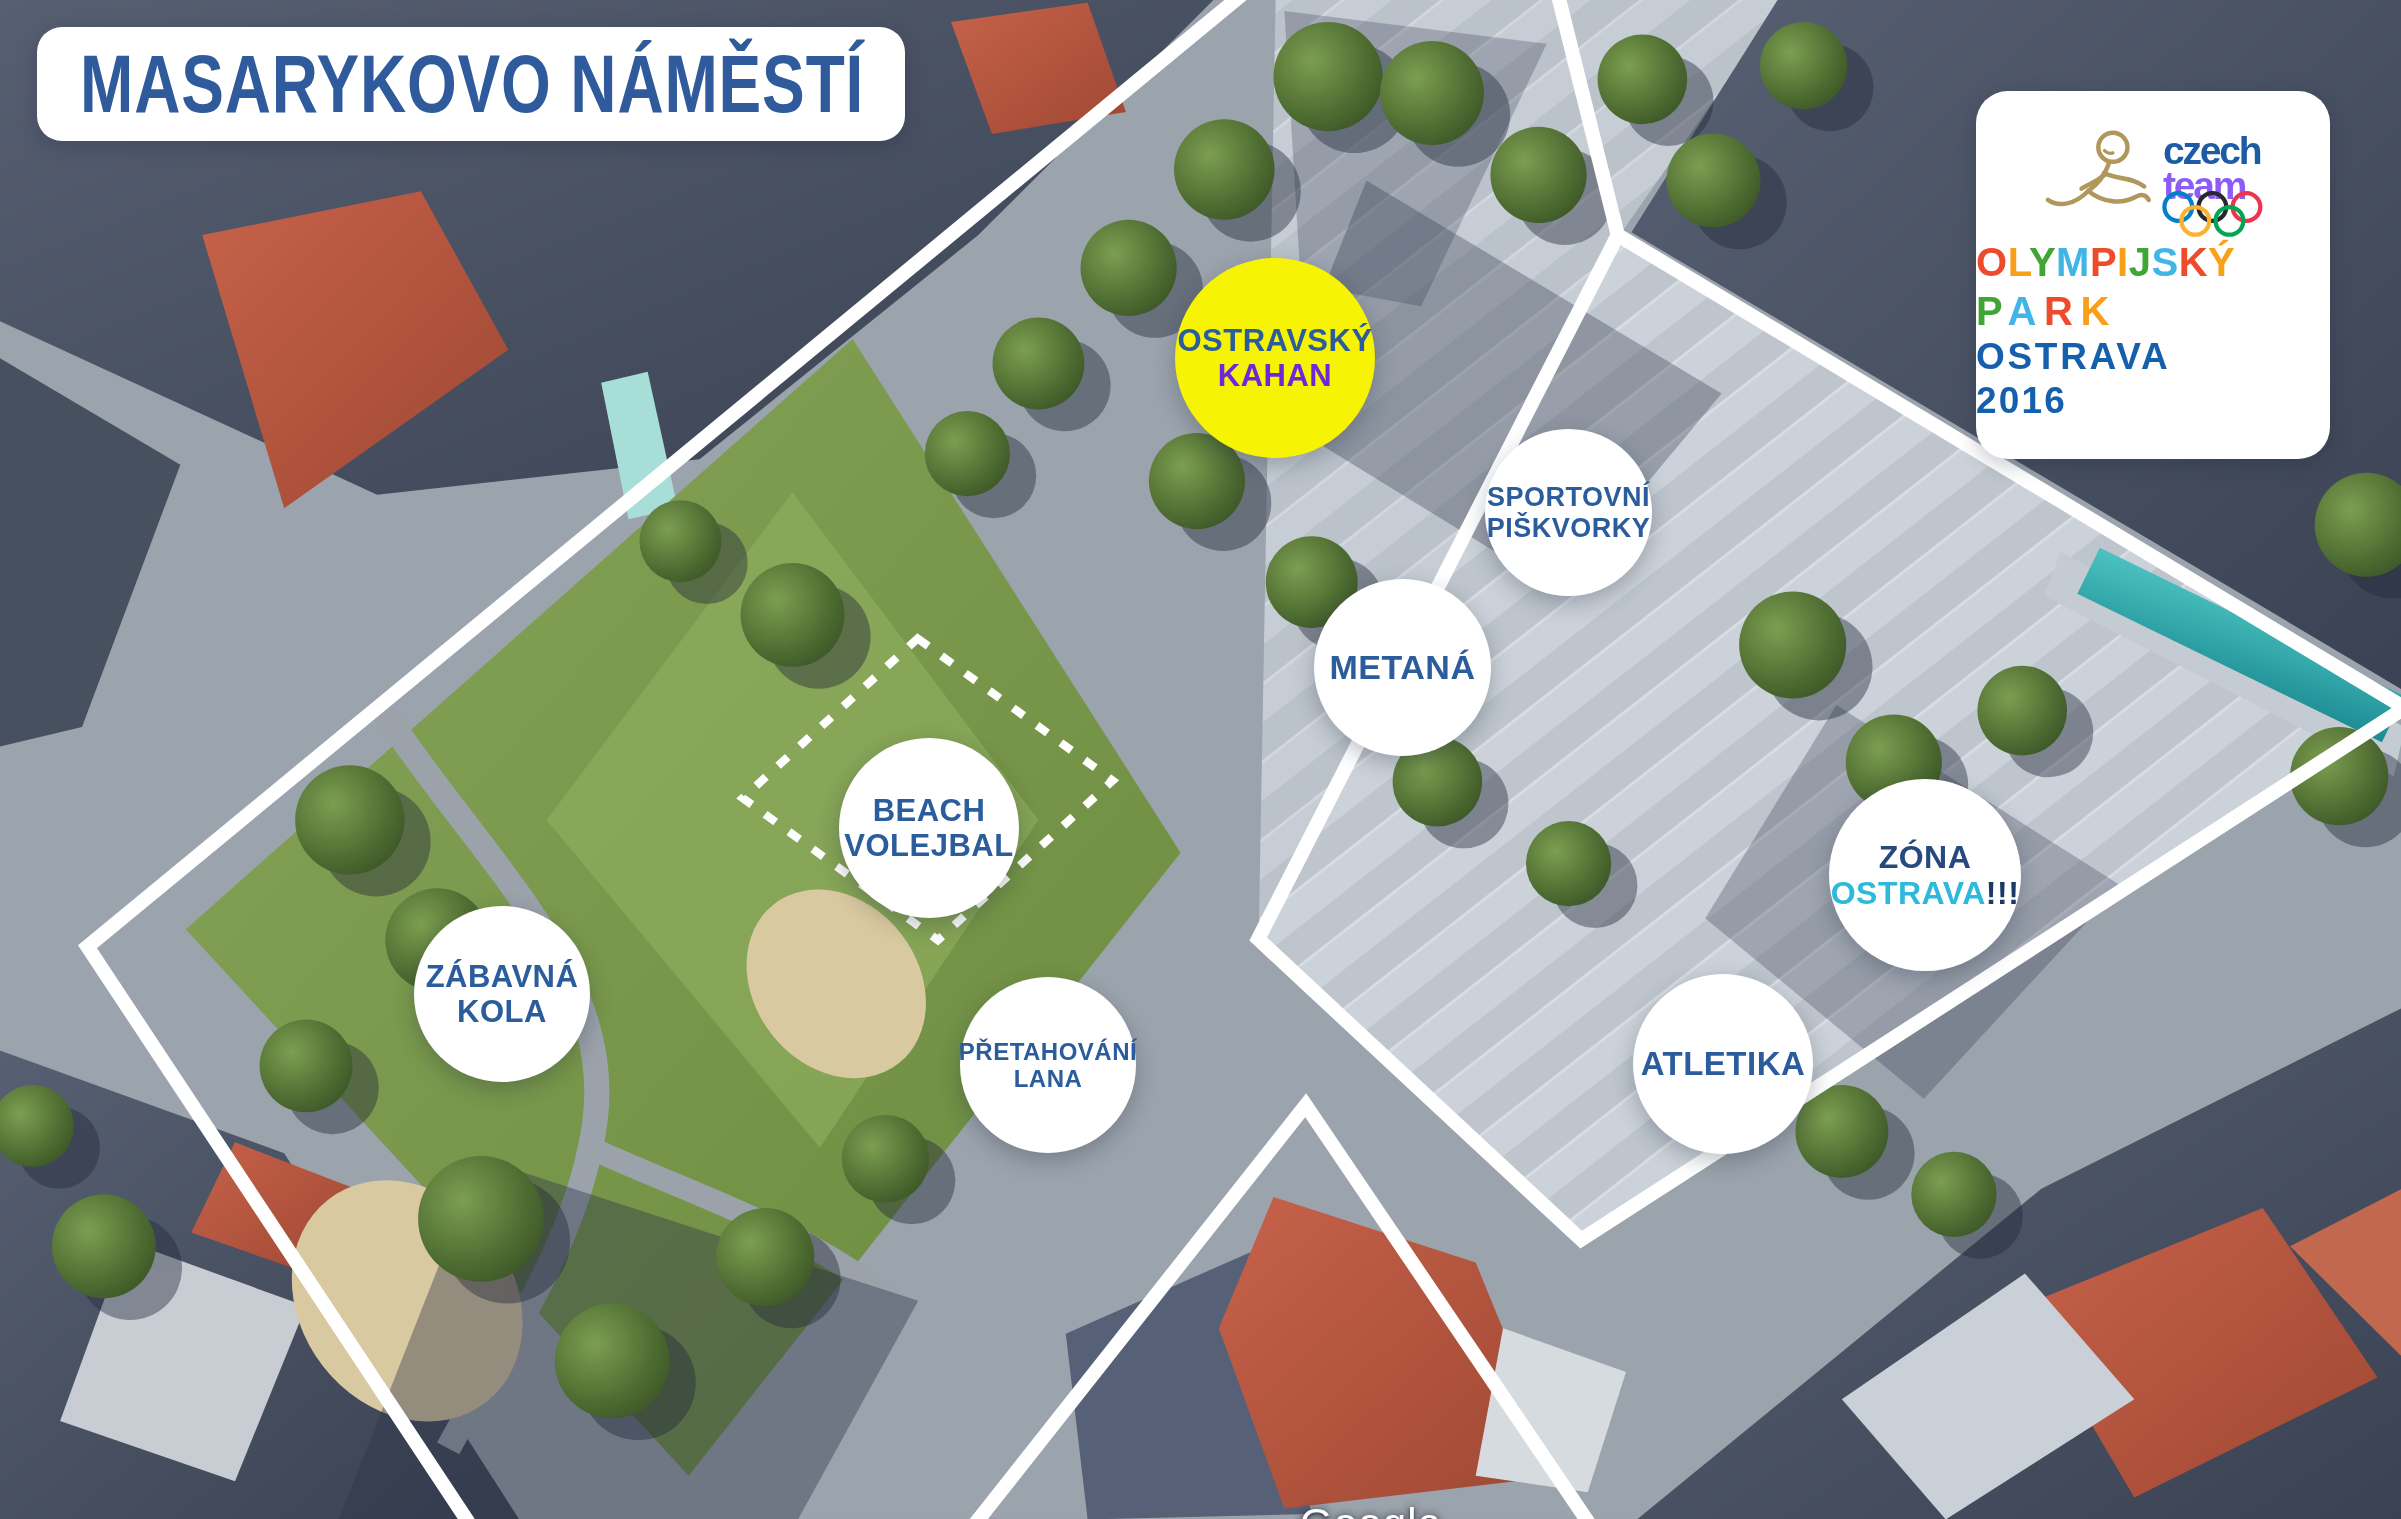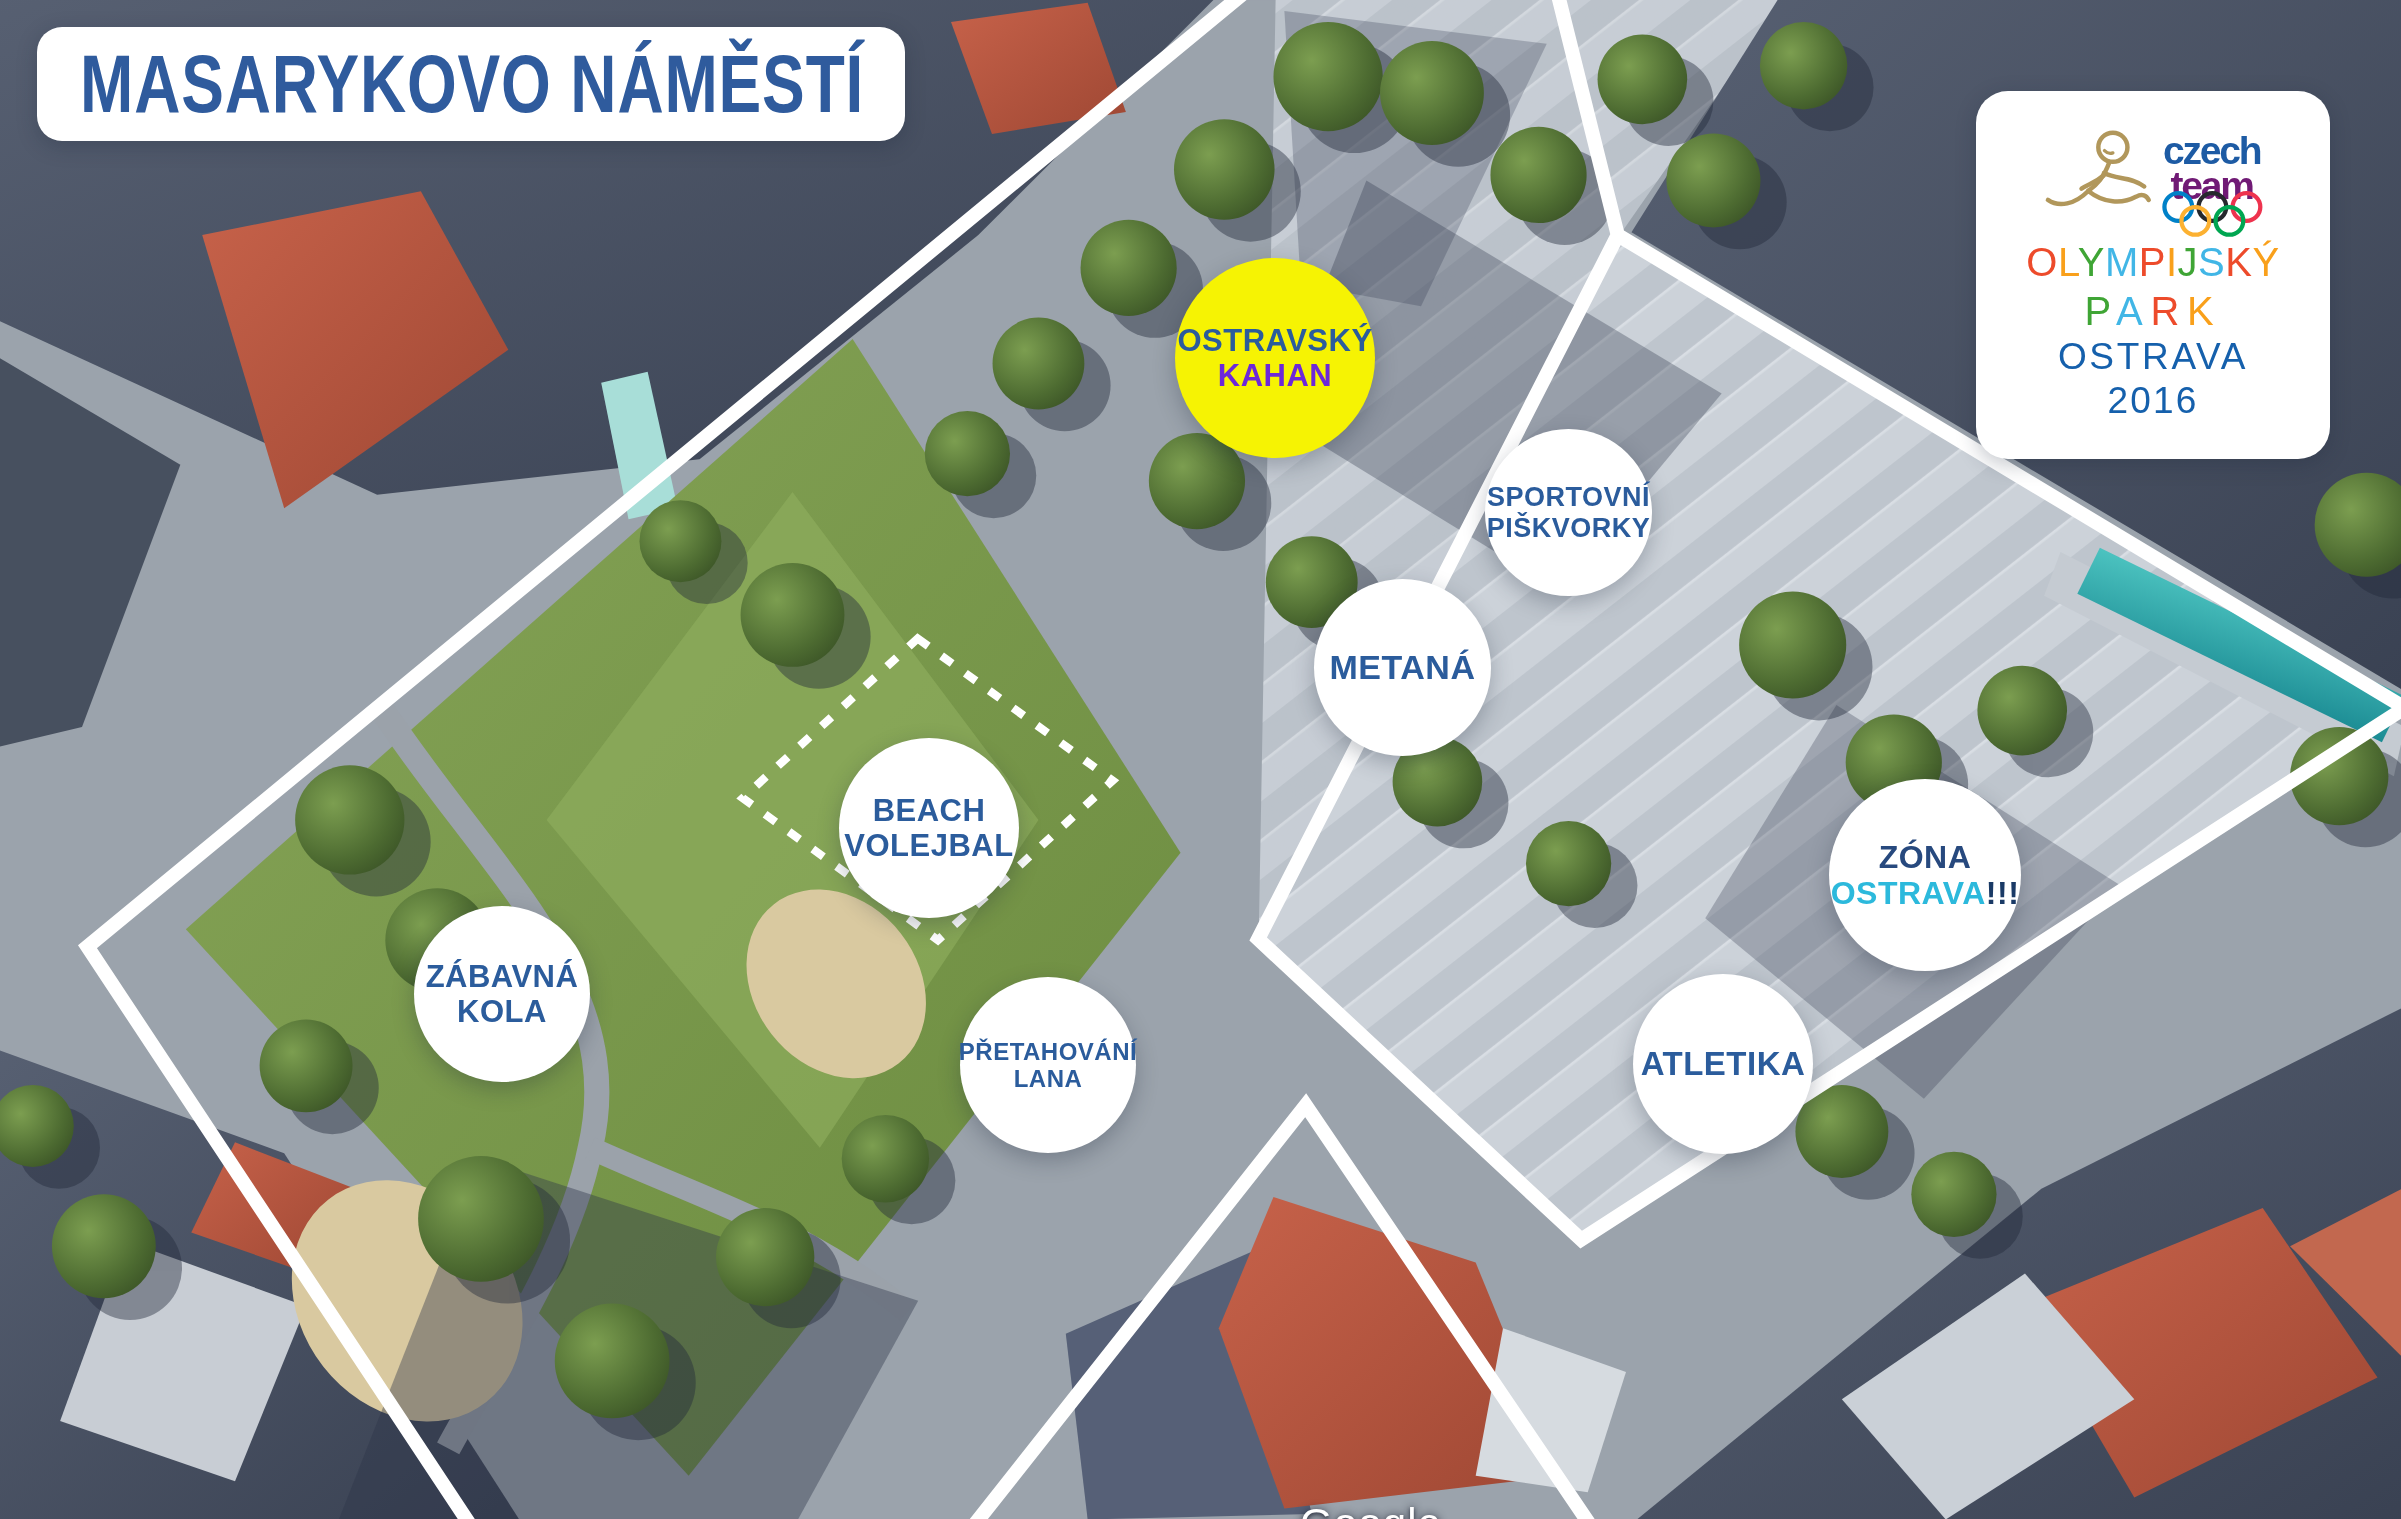--- a/index.html
+++ b/index.html
@@ -25,21 +25,21 @@
   .title-card{position:absolute;left:37px;top:27px;width:868px;height:114px;
         background:#fff;border-radius:25px;z-index:4;display:flex;align-items:center;
         padding-left:43px;box-sizing:border-box;box-shadow:0 5.5px 19.7px rgba(25,35,55,.25);}
   .title-text{font-size:82px;font-weight:bold;white-space:nowrap;letter-spacing:1.1px;
         transform:scaleX(.78);transform-origin:left center;}
 
   .logo-card{position:absolute;left:1976px;top:91px;width:354px;height:368px;
         background:#fff;border-radius:32px;z-index:4;box-shadow:0 5.5px 19.7px rgba(25,35,55,.25);}
   .lg-abs{position:absolute;}
   .cz-block{left:187px;top:42px;font-weight:bold;font-size:39px;letter-spacing:-2.2px;line-height:.9;}
-  .lg-row{position:absolute;left:0;right:0;text-align:center;font-weight:normal;}
+  .lg-row{position:absolute;left:0;right:0;font-weight:bold;}
   .lg-row-1{top:149px;font-size:40px;letter-spacing:0.5px;}
   .lg-row-2{top:198px;font-size:40px;letter-spacing:7.7px;}
   .lg-row-3{top:245px;font-size:37px;letter-spacing:2.7px;}
   .lg-row-4{top:289px;font-size:37px;letter-spacing:2.2px;}
 
   .watermark{position:absolute;left:1300px;top:1500px;z-index:4;color:#fff;
         font-size:42px;letter-spacing:1.1px;
         text-shadow:0 0 8.7px rgba(40,45,60,.95),0 1.6px 3.8px rgba(40,45,60,.85);}
 </style>
 </head>
@@ -242,21 +242,21 @@
       <circle cx="128" cy="38" r="26" stroke-width="8" stroke="#B1975B"></circle>
       <path d="M113,44 q7,7 15,4" stroke-width="6" stroke="#B1975B"></path>
       <path d="M122,64 C112,92 100,104 84,116" stroke-width="8" stroke="#B1975B"></path>
       <path d="M112,84 C136,96 160,90 184,108" stroke-width="8" stroke="#B1975B"></path>
       <path d="M112,88 C96,102 84,104 72,112" stroke-width="8" stroke="#B1975B"></path>
       <path d="M84,116 C60,140 32,146 12,132" stroke-width="8" stroke="#B1975B"></path>
       <path d="M84,116 C112,138 144,140 170,126 C180,120 188,124 192,132" stroke-width="8" stroke="#B1975B"></path>
     </svg>
     <div class="lg-abs cz-block">
       <div style="color: rgb(29, 91, 164);">czech</div>
-      <div style="color: #701a75; text-align: center;">team</div>
+      <div style="color: #8b5cf6;">team</div>
     </div>
     <svg id="rings" class="lg-abs" style="left:185px;top:99px;" width="107" height="49" viewBox="0 0 200 92" fill="none" stroke-width="8">
       <circle cx="32" cy="32" r="26" stroke="#0081C8"></circle>
         <circle cx="96" cy="32" r="26" stroke="#26282D"></circle>
         <circle cx="160" cy="32" r="26" stroke="#EE334E"></circle>
       <circle cx="64" cy="58" r="26" stroke="#FCB131"></circle>
         <circle cx="128" cy="58" r="26" stroke="#00A651"></circle>
     </svg>
     <div class="lg-row lg-row-1"><span style="color: rgb(237, 75, 43);">O</span><span style="color: rgb(249, 160, 27);">L</span><span style="color: rgb(63, 165, 53);">Y</span><span style="color: rgb(65, 182, 230);">M</span><span style="color: rgb(237, 75, 43);">P</span><span style="color: rgb(249, 160, 27);">I</span><span style="color: rgb(63, 165, 53);">J</span><span style="color: rgb(65, 182, 230);">S</span><span style="color: rgb(237, 75, 43);">K</span><span style="color: rgb(249, 160, 27);">Ý</span></div>
     <div class="lg-row lg-row-2"><span style="color: rgb(63, 165, 53);">P</span><span style="color: rgb(65, 182, 230);">A</span><span style="color: rgb(237, 75, 43);">R</span><span style="color: rgb(249, 160, 27);">K</span></div>

